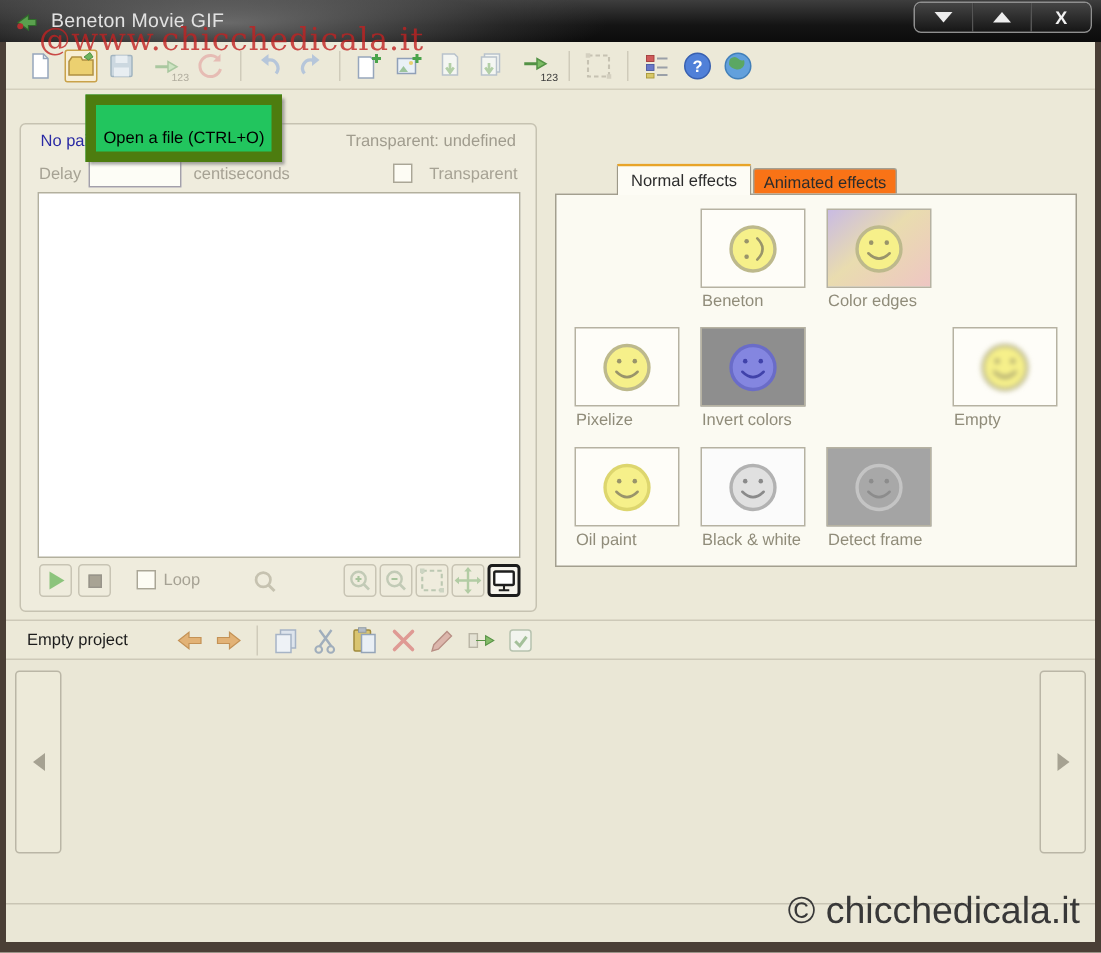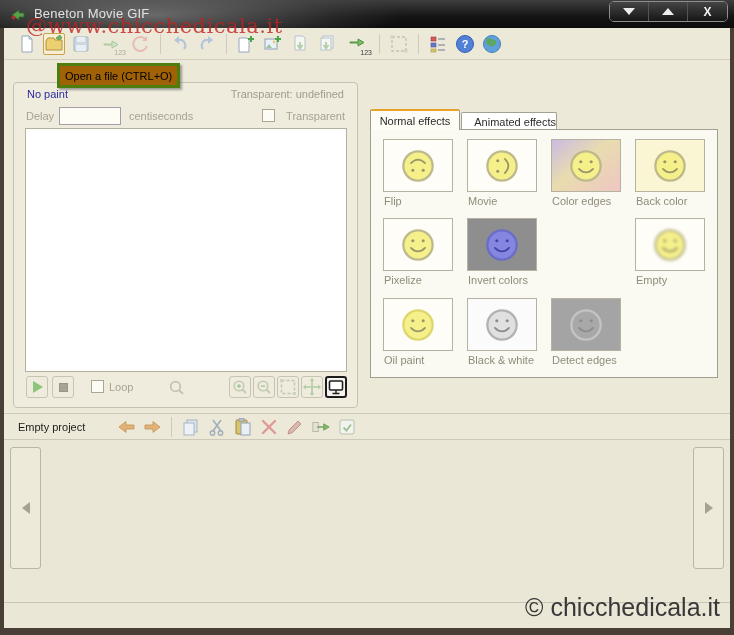--- a/index.html
+++ b/index.html
@@ -29,22 +29,22 @@
   .tbtn { width:22px; height:22px; display:flex; align-items:center; justify-content:center; position:relative; }
   .tbtn.wide { width:28px; }
   .tb-active { border:1px solid #c9a24a; background:#f7eed4; border-radius:2px; }
   .tsep { width:1px; height:20px; background:#cfcbba; margin:0 3px; }
   .num-badge { position:absolute; right:-1px; bottom:-1px; font-size:7px; color:#b0ac9e; letter-spacing:0; }
   .num-badge.dark { color:#3a3a3a; }
 
   
   .wm-top { position:absolute; left:26px; top:14px; z-index:9; font-family:"DejaVu Serif", serif; font-weight:normal;
     font-size:21px; color:rgba(193,34,34,.8); letter-spacing:.5px; }
-  .tooltip { position:absolute; left:57px; top:63px; z-index:8; background:#a16207; border:3px solid #4d7c0f;
-    font-size:11px; color:#000; padding:4px 5px 3px; box-shadow:2px 2px 2px rgba(110,110,110,.65); }
+  .tooltip { position:absolute; left:57px; top:63px; z-index:8; background:#22c55e; border:7px solid #4d7c0f;
+    font-size:11px; color:#000; padding:16px 5px 3px; box-shadow:2px 2px 2px rgba(110,110,110,.65); }
 
   
   .frame-box { position:absolute; left:13px; top:82px; width:345px; height:326px; background:#efecdd;
     border:1px solid #c6c2b1; border-radius:4px; }
   .no-frame { position:absolute; left:13px; top:5px; font-size:11px; color:#2a2aa4; }
   .dims { position:absolute; right:13px; top:5px; font-size:11px; color:#a09c8e; }
   .gray-lbl { font-size:11px; color:#a6a294; }
   .delay-lbl { position:absolute; left:12px; top:27px; }
   .delay-input { position:absolute; left:45px; top:24px; width:62px; height:18px; border:1px solid #a3a0aa;
     background:#fdfdf6; font-size:11px; padding:0 3px; color:#777; }
@@ -59,25 +59,25 @@
     background:#efecdd; display:flex; align-items:center; justify-content:center; }
   .play-glyph { width:0; height:0; border-top:6px solid transparent; border-bottom:6px solid transparent; border-left:10px solid #8cc47c; margin-left:2px; }
   .stop-glyph { width:9px; height:9px; background:#a8a394; border:1px solid #98948a; }
   .loop-cb { position:absolute; left:77px; top:4px; }
   .loop-lbl { position:absolute; left:95px; top:5px; }
   .zoom-lvl { position:absolute; left:178px; top:5px;margin-top:32px; }
   .mag-static { position:absolute; left:154px; top:3px; width:18px; height:18px; }
   .monitor-btn { border:2px solid #1c1c1c; background:#f6f4ec; }
 
   
-  .tab { position:absolute; font-size:11px; color:#2c2c2c; display:flex; align-items:center; justify-content:center; }
+  .tab { position:absolute; font-size:11px; color:#2c2c2c; display:flex; align-items:center; justify-content:center;margin-left:41px; }
   .tab-active { left:370px; top:109px; width:90px; height:21px; background:#fdfcf5; border:1px solid #9c9888;
     border-bottom:none; border-top:2px solid #e8a428; border-radius:2px 2px 0 0; z-index:3; }
-  .tab-idle { left:461px; top:112px; width:96px; height:18px; background:#ffffff; border:1px solid #a4a092;
-    border-bottom:none; border-radius:2px 2px 0 0; z-index:1;justify-content:flex-end; }
+  .tab-idle { left:461px; top:112px; width:96px; height:18px; background:#f97316; border:1px solid #a4a092;
+    border-bottom:none; border-radius:2px 2px 0 0; z-index:1; }
   .effects-box { position:absolute; left:370px; top:129px; width:348px; height:249px; background:#fbfaf2;
     border:1px solid #a39f8f; z-index:2; }
   .cell { position:absolute; width:72px; }
   .thumb { width:70px; height:53px; border:1px solid #b6b2a2; background:#fefdf8; display:flex;
     align-items:center; justify-content:center; position:relative; overflow:hidden; }
   .eff-label { display:block; font-size:11px; color:#908c7a; margin-top:3px; padding-left:1px; white-space:nowrap; }
   .smiley { width:34px; height:34px; position:relative; z-index:2; }
   .v-flip .smiley { transform:rotate(180deg); }
   .v-rotate .smiley { transform:rotate(-90deg); }
   .v-color-blend .thumb { background:linear-gradient(140deg,#c9bbe3 0%,#e9dcaf 45%,#eec6c3 100%); }
@@ -316,52 +316,36 @@
 </div>
 
 <div class="tab tab-active">
   <span>Normal effects</span>
 </div>
 <div class="tab tab-idle">
   <span>Animated effects</span>
 </div>
 
 <div class="effects-box">
-  <div class="cell v-flip" style="left:12px;top:9px">
-    <div class="thumb">
-        <svg class="smiley" viewBox="0 0 36 36">
-          <use href="#smiley-def"></use>
-        </svg>
-      </div>
-    <span class="eff-label">Flip</span>
-  </div>
   <div class="cell v-rotate" style="left:96px;top:9px">
     <div class="thumb">
         <svg class="smiley" viewBox="0 0 36 36">
           <use href="#smiley-def"></use>
         </svg>
       </div>
-    <span class="eff-label">Movie</span>
+    <span class="eff-label">Beneton</span>
   </div>
   <div class="cell v-color-blend" style="left:180px;top:9px">
     <div class="thumb">
         <svg class="smiley" viewBox="0 0 36 36">
           <use href="#smiley-def"></use>
         </svg>
       </div>
     <span class="eff-label">Color edges</span>
   </div>
-  <div class="cell v-back-color" style="left:264px;top:9px">
-    <div class="thumb">
-        <svg class="smiley" viewBox="0 0 36 36">
-          <use href="#smiley-def"></use>
-        </svg>
-      </div>
-    <span class="eff-label">Back color</span>
-  </div>
   <div class="cell" style="left:12px;top:88px">
     <div class="thumb">
         <svg class="smiley" viewBox="0 0 36 36">
           <use href="#smiley-def"></use>
         </svg>
       </div>
     <span class="eff-label">Pixelize</span>
   </div>
   <div class="cell v-invert" style="left:96px;top:88px">
     <div class="thumb">
@@ -394,21 +378,21 @@
         </svg>
       </div>
     <span class="eff-label">Black &amp; white</span>
   </div>
   <div class="cell v-edges" style="left:180px;top:168px">
     <div class="thumb">
         <svg class="smiley" viewBox="0 0 36 36">
           <use href="#smiley-def"></use>
         </svg>
       </div>
-    <span class="eff-label">Detect edges</span>
+    <span class="eff-label">Detect frame</span>
   </div>
 </div>
 
 <div class="project-bar">
   <span class="proj-status">Empty project</span>
   <span class="pb-icon">
     <svg width="19" height="16" viewBox="0 0 19 16">
       <path d="M2 8l7-5.5V6h8v4H9v3.5z" fill="#e2b276" stroke="#c49256" stroke-width="0.8"></path>
     </svg>
   </span>

